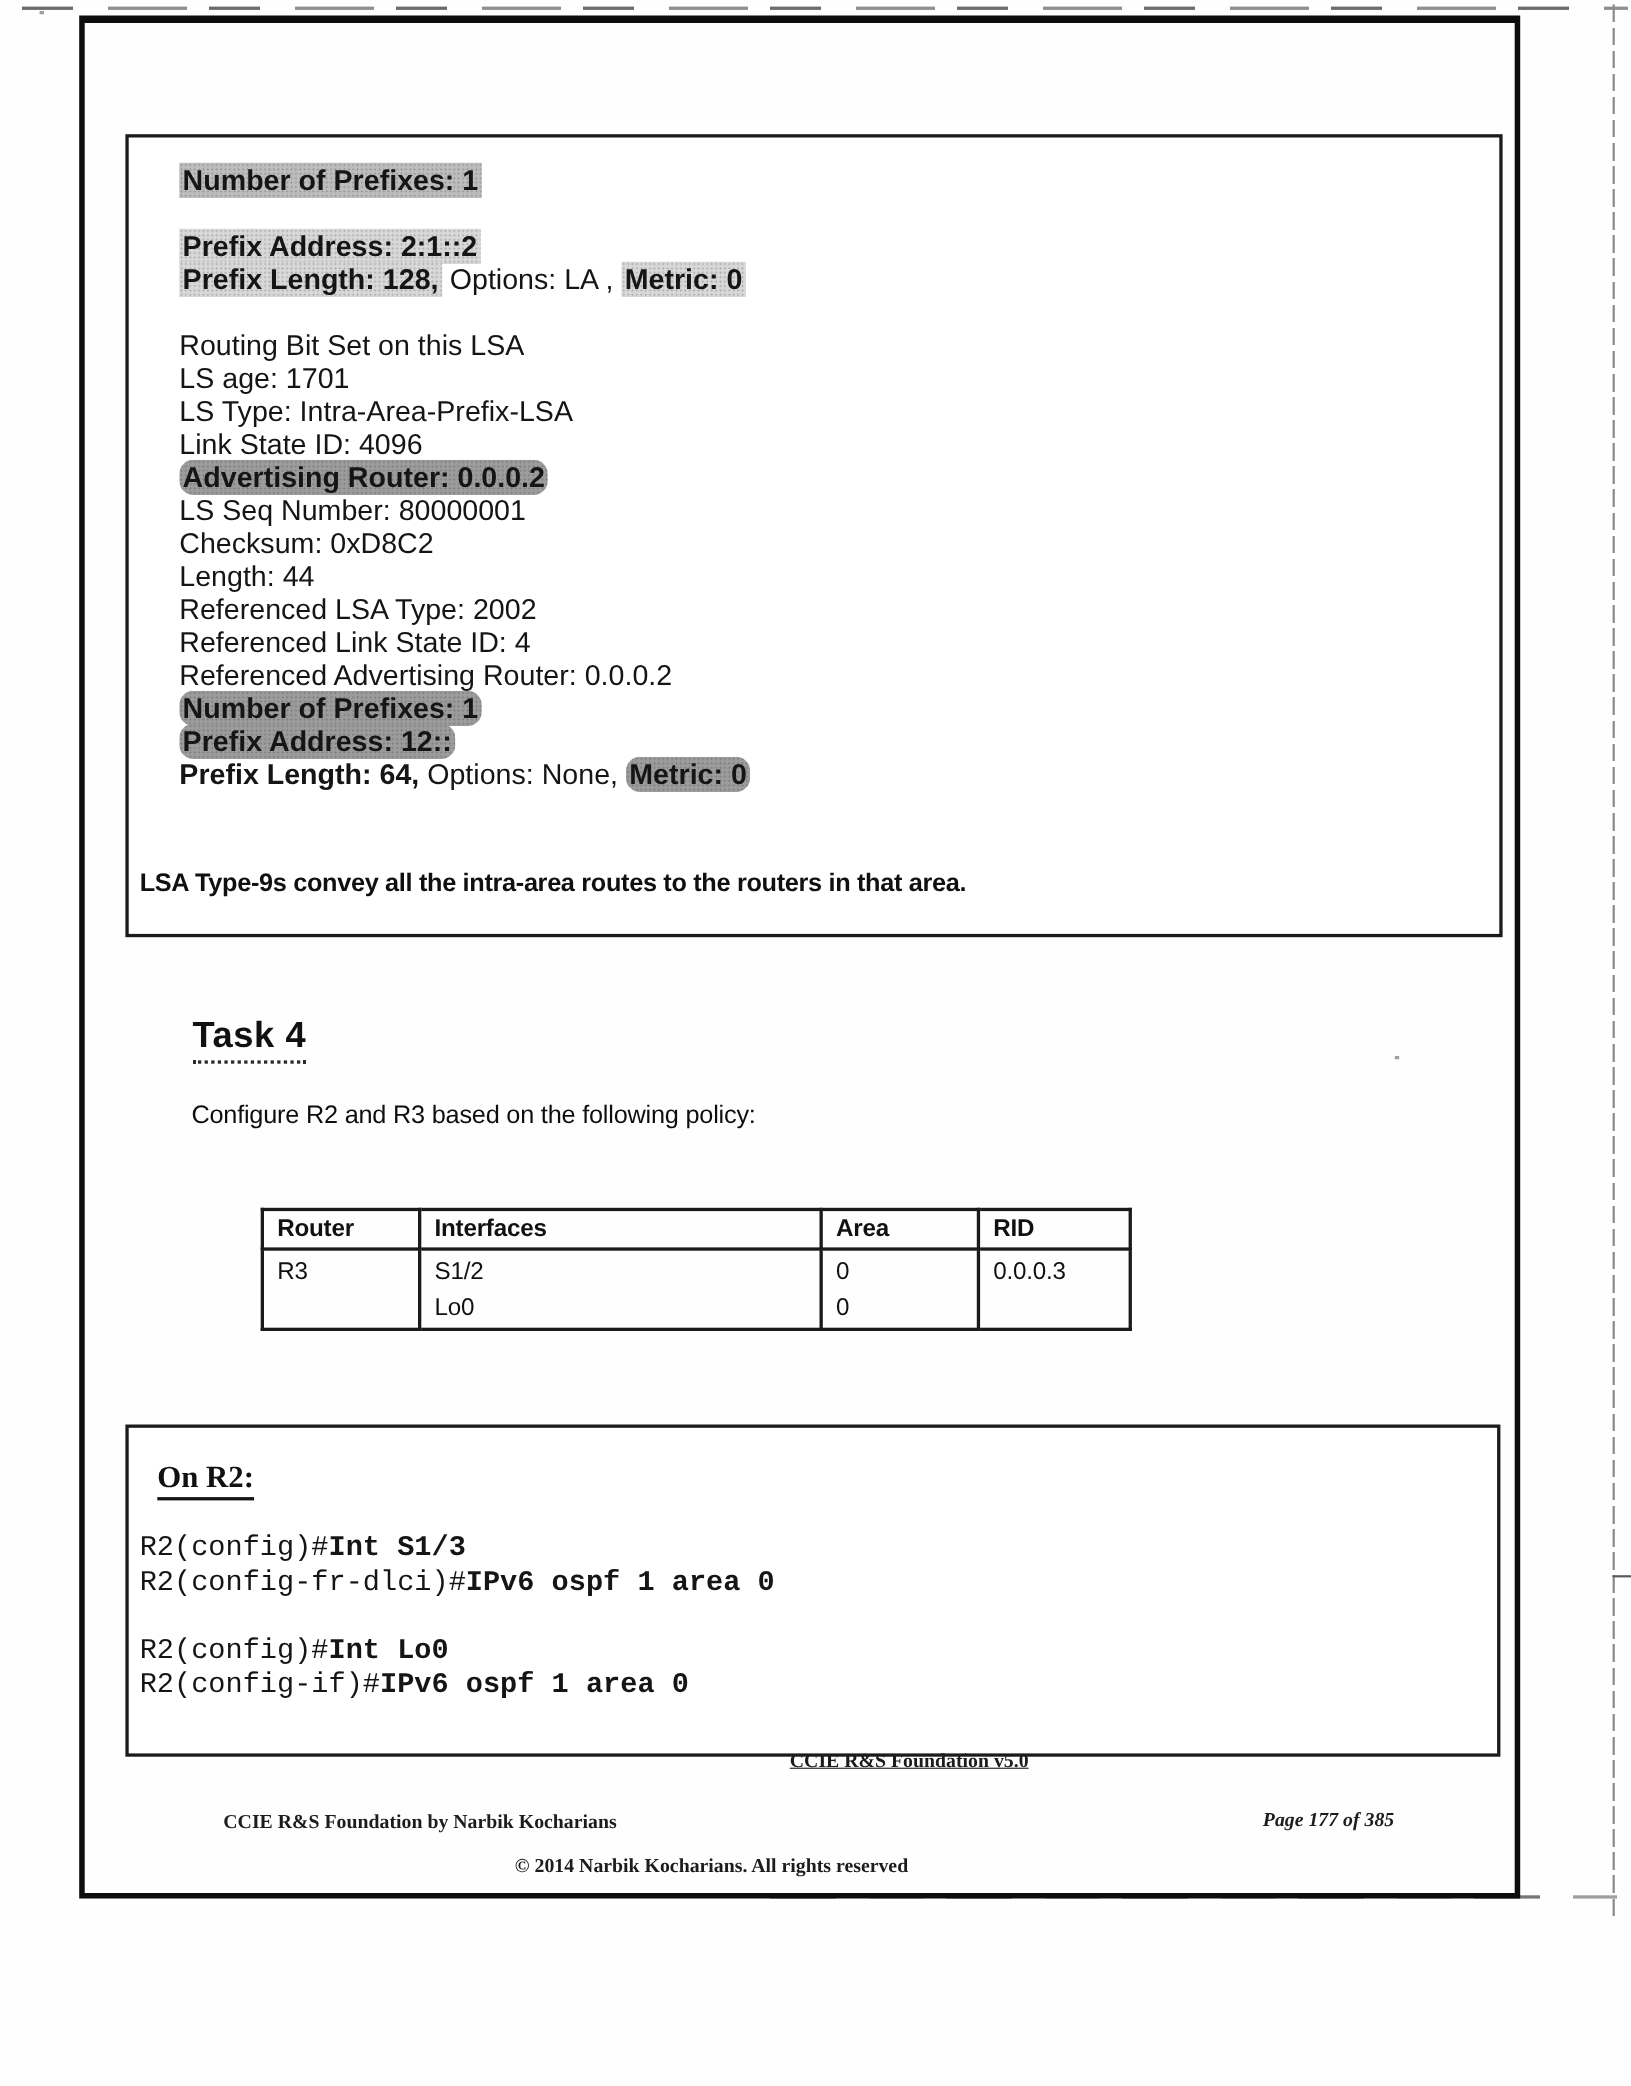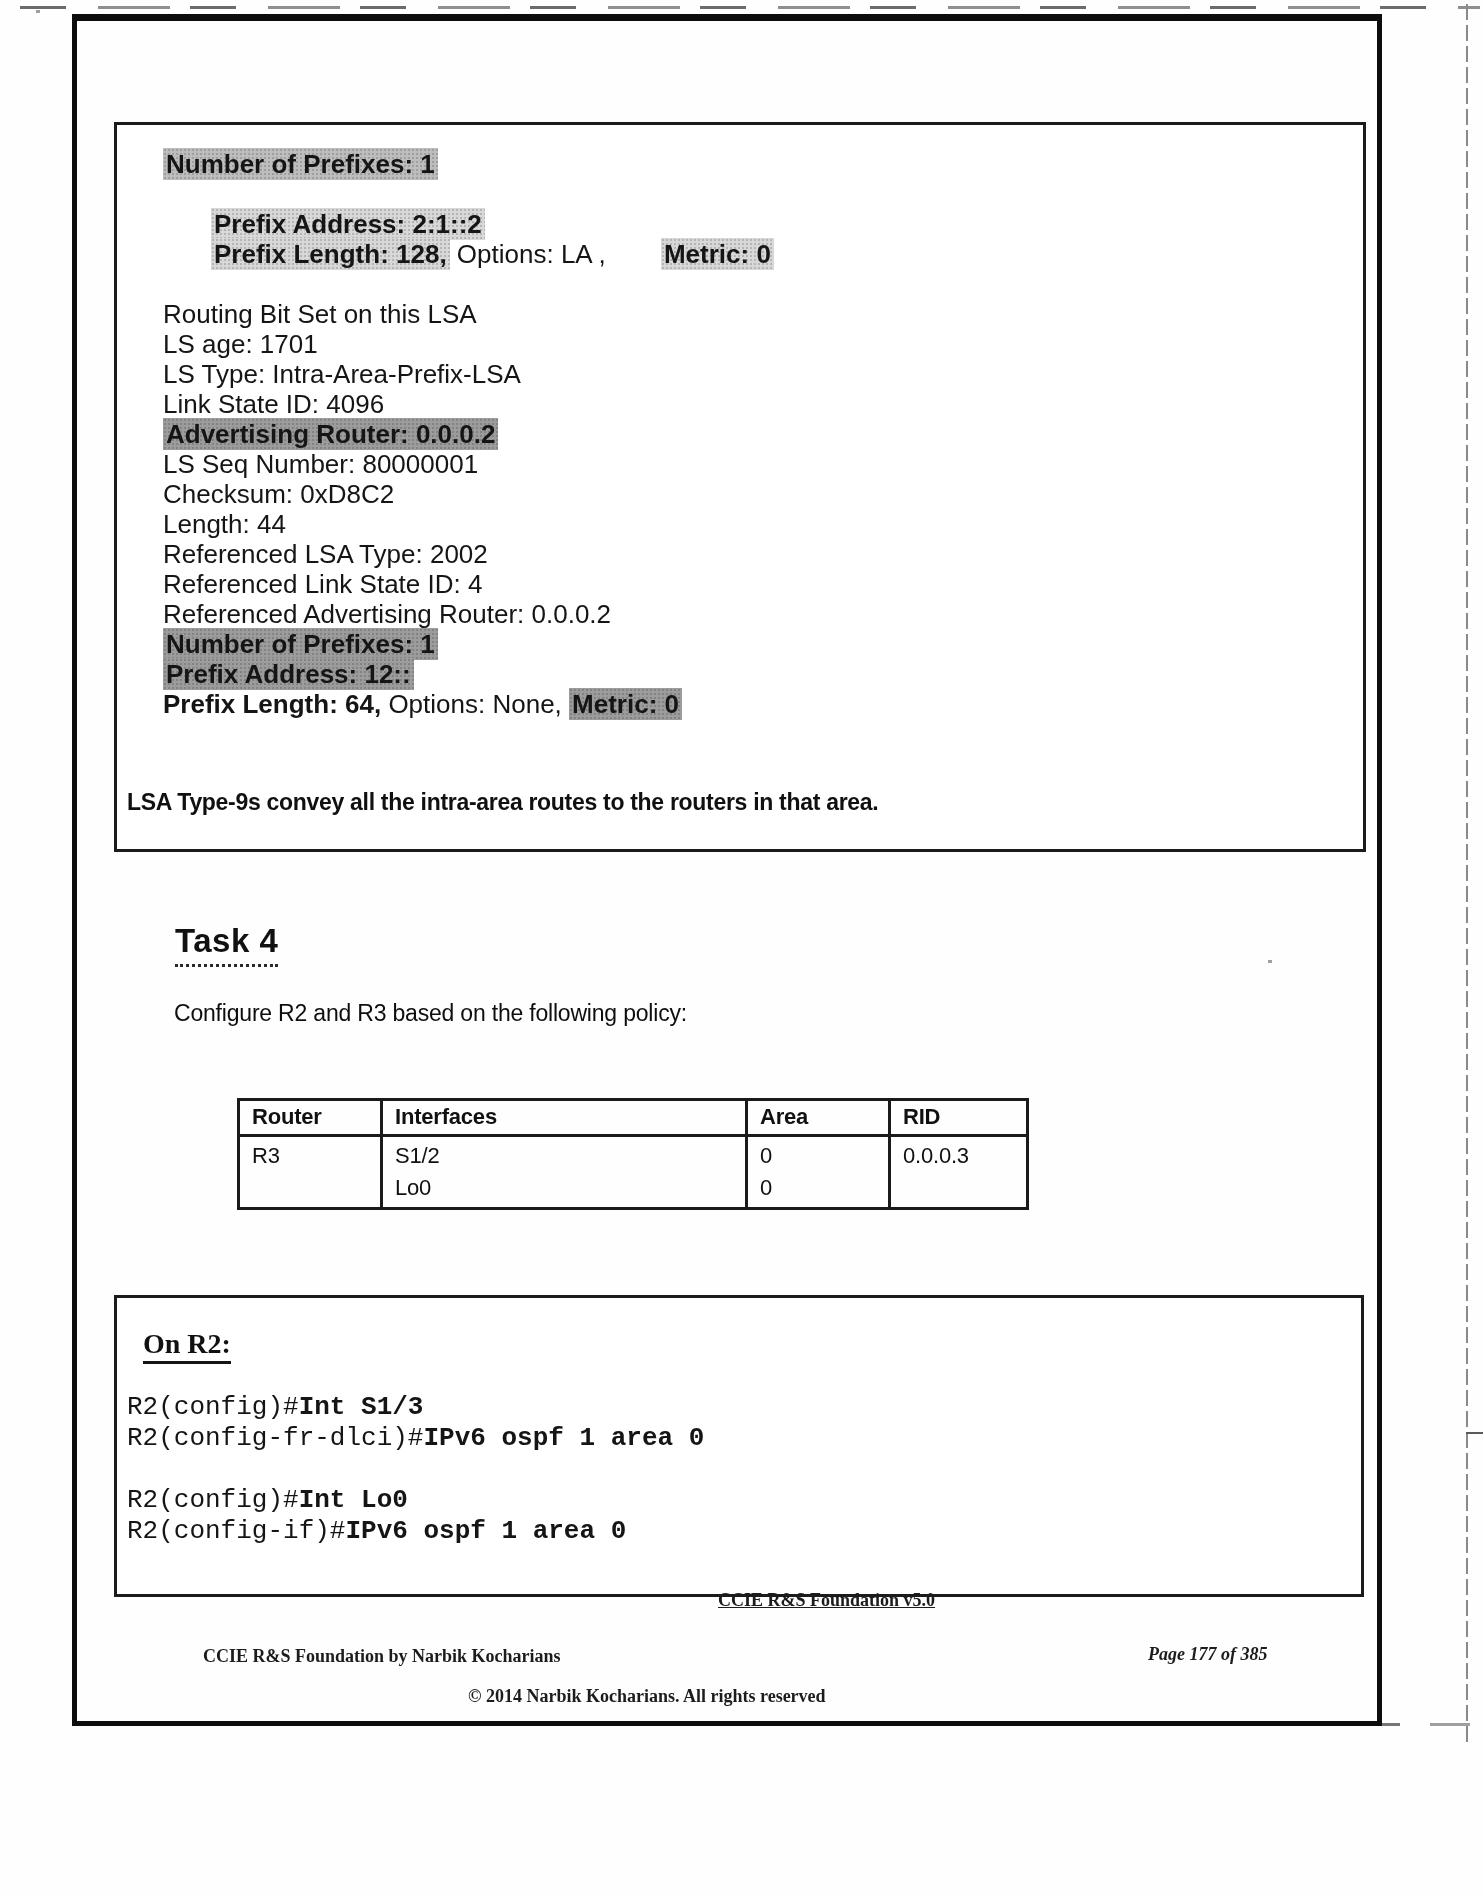--- a/index.html
+++ b/index.html
@@ -56,23 +56,23 @@
     white-space:pre;
     color:#151515;
   }
   .console-line{height:30px;}
   .seg-hl,.seg-hm,.seg-hd{
     font-weight:bold;
     padding:1px 3px;
     background-image:radial-gradient(rgba(0,0,0,.16) 1px,transparent 1px);
     background-size:4px 4px;
   }
-  .seg-hl{background-color:var(--hl-light);margin-left:48px;}
+  .seg-hl{background-color:var(--hl-light);}
   .seg-hm{background-color:var(--hl-med);}
-  .seg-hd{background-color:var(--hl-dark);}
+  .seg-hd{background-color:var(--hl-dark);border-radius:13px;}
   .seg-b{font-weight:bold;}
   .console-caption{
     margin:70px 0 0 10px;
     font-family:"Liberation Sans",sans-serif;
     font-weight:bold;font-size:23px;letter-spacing:-0.3px;
     color:#101010;
   }
   
   .task-heading{
     position:absolute;left:175px;top:922px;

